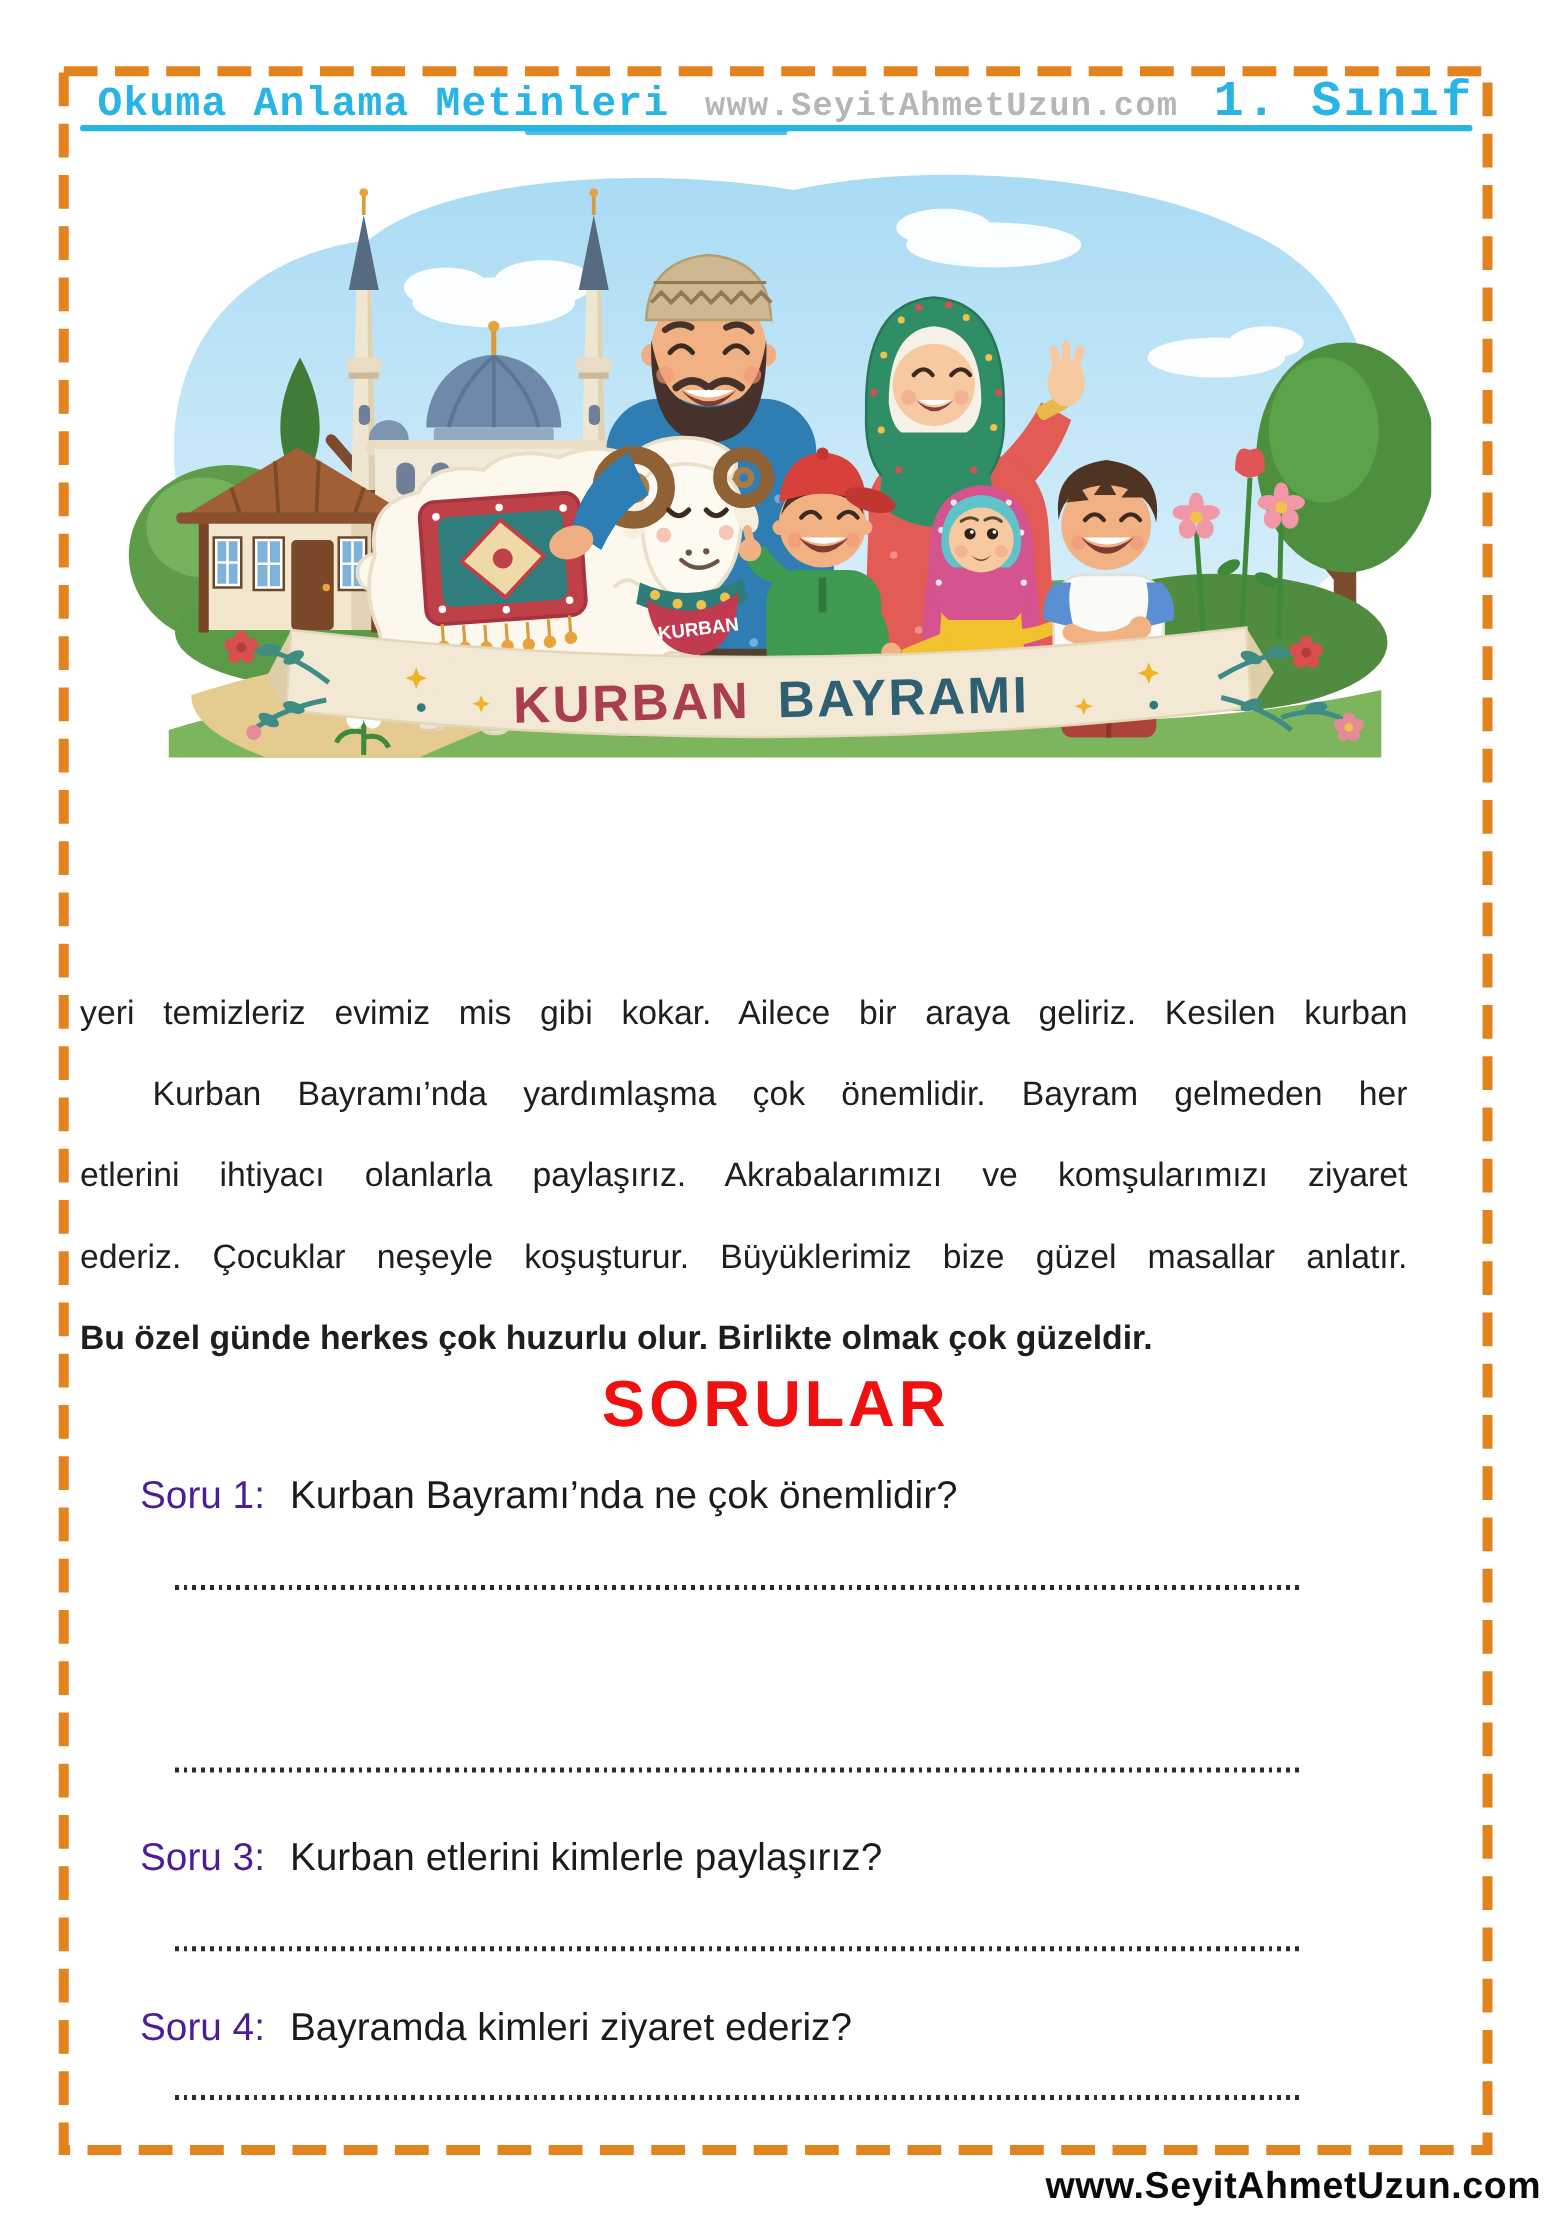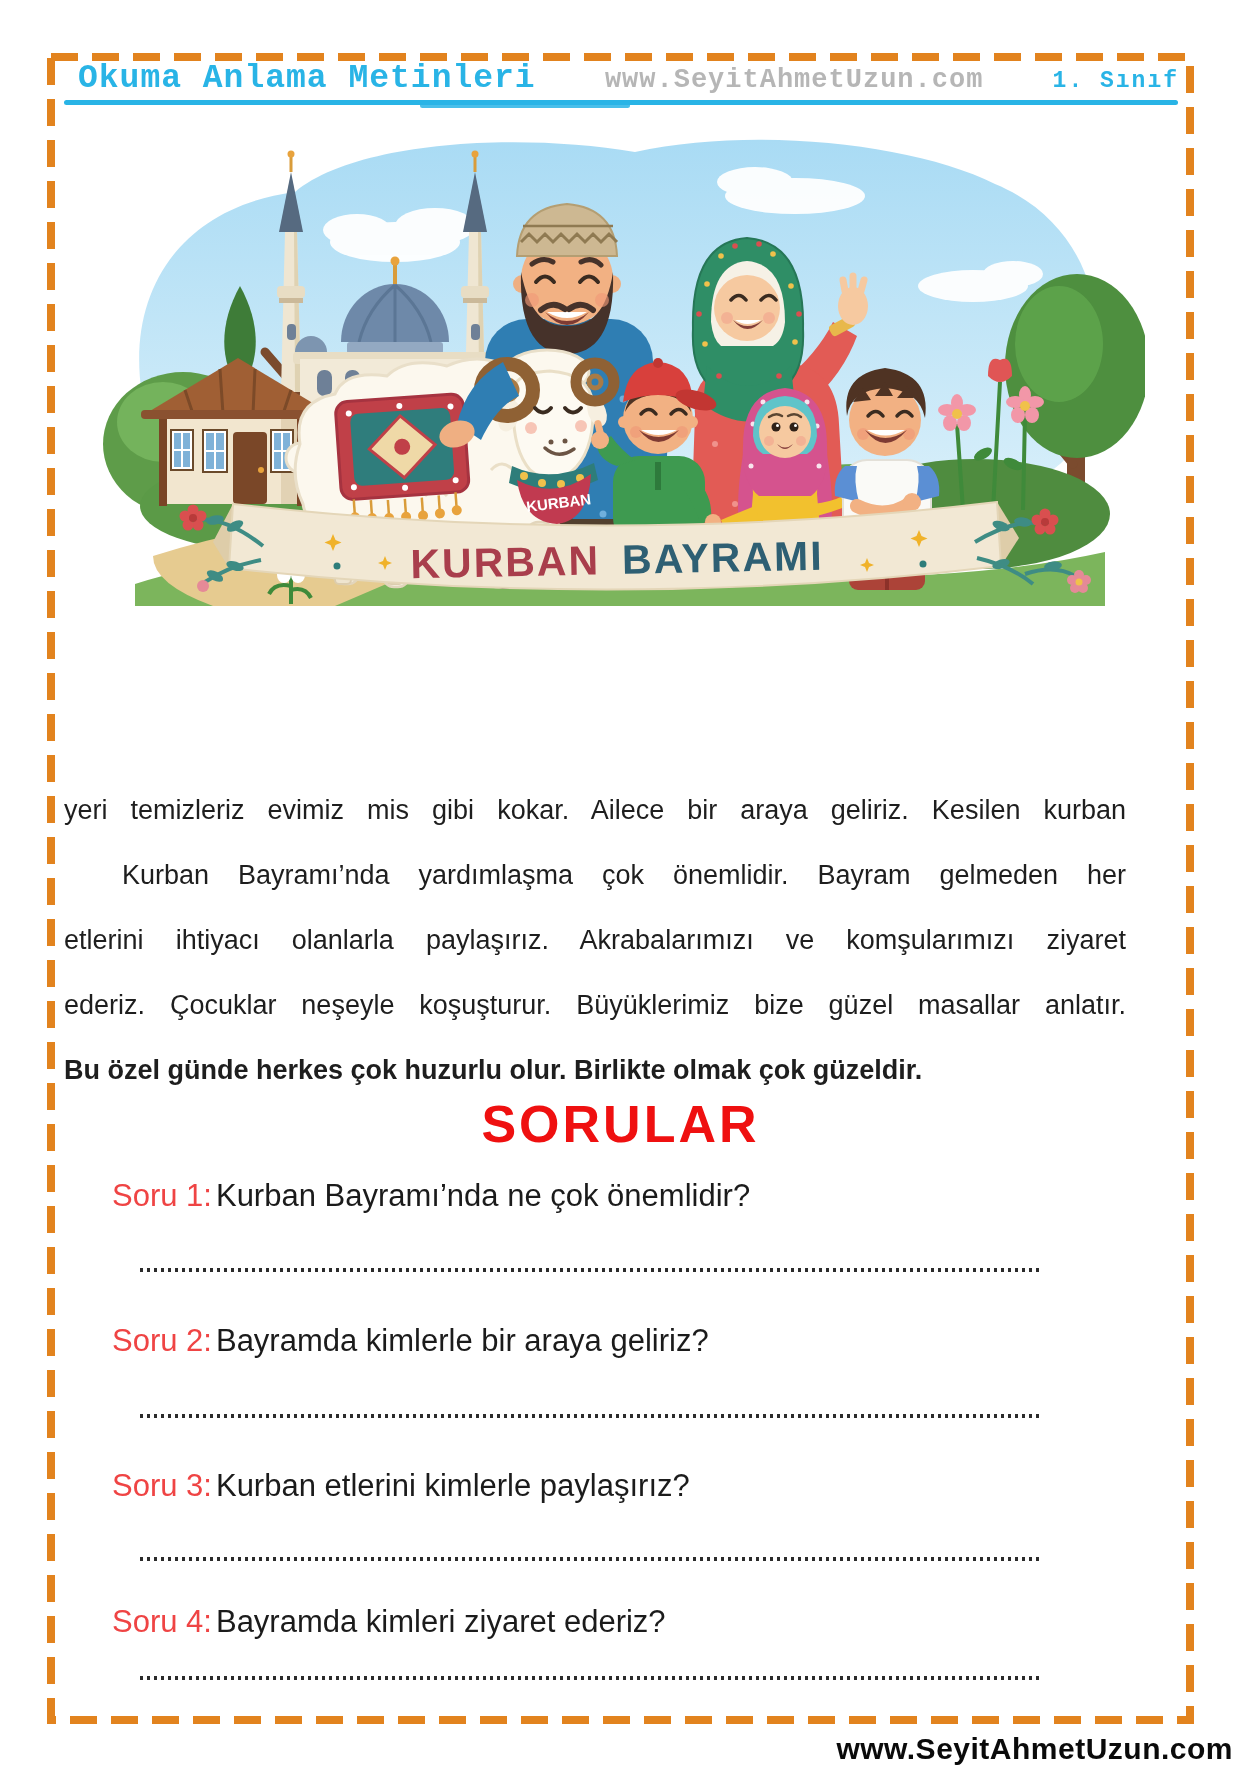--- a/index.html
+++ b/index.html
@@ -7,38 +7,38 @@
     position:relative;width:1241px;height:1778px;background:#ffffff;
     font-family:"Liberation Sans",sans-serif;overflow:hidden;
   }
   .frame-svg{position:absolute;left:0;top:0;width:1241px;height:1778px;pointer-events:none;}
   .header{
     position:absolute;left:78px;right:62px;top:60px;height:44px;
     display:flex;justify-content:space-between;align-items:baseline;font-family:Liberation Mono, monospace;
   }
   .header .h-title{color:#29B4E6;font-size:33px;font-weight:800;letter-spacing:1px;}
   .header .h-site{color:#b6b6b6;font-size:27px;font-weight:700;letter-spacing:1px;}
-  .header .h-grade{color:#29B4E6;font-size:23px;font-weight:800;letter-spacing:2px;}
+  .header .h-grade{color:#29B4E6;font-size:40px;font-weight:800;letter-spacing:2px;}
   .h-rule{position:absolute;left:64px;top:100px;width:1114px;height:5px;background:#29B4E6;border-radius:3px;}
   .h-rule2{position:absolute;left:420px;top:103px;width:210px;height:5px;background:#29B4E6;border-radius:3px;opacity:.85;}
   .illustration{position:absolute;left:95px;top:112px;width:1050px;height:496px;}
   .page-title{
     position:absolute;left:0;top:693px;width:100%;text-align:center;
     color:#EF1010;font-size:56px;font-weight:900;letter-spacing:5px;
   }
   .passage{position:absolute;left:64px;top:778px;width:1062px;color:#1e1e1e;font-size:27px;}
   .passage .pline{height:65px;line-height:65px;text-align:justify;text-align-last:justify;white-space:nowrap;}
   .passage .pline.first{padding-left:58px;width:1004px;}
   .passage .pline.last{text-align:left;text-align-last:left;font-weight:bold;}
   .q-heading{
     position:absolute;left:0;top:1094px;width:100%;text-align:center;
     color:#EF1010;font-size:52px;font-weight:900;letter-spacing:3px;
   }
   .question{position:absolute;left:112px;width:1000px;font-size:31px;color:#1b1b1b;line-height:40px;}
-  .question .q-label{color:#ef4444;margin-right:4px;}
+  .question .q-label{color:#4c1d95;margin-right:20px;}
   .answer-line{
     position:absolute;left:140px;width:902px;height:4px;
     background-image:repeating-linear-gradient(to right,#2b2b2b 0 3px,transparent 3px 7px);
   }
   .footer{
     position:absolute;right:8px;top:1732px;
     color:#0a0a0a;font-size:30px;font-weight:800;letter-spacing:.5px;
   }
   .q1{top:1176px;} .q2{top:1321px;} .q3{top:1466px;} .q4{top:1602px;}
   .a1{top:1268px;} .a2{top:1414px;} .a3{top:1557px;} .a4{top:1676px;}
@@ -552,23 +552,20 @@
     <div class="pline last">Bu özel günde herkes çok huzurlu olur. Birlikte olmak çok güzeldir.</div>
   </div>
 
   <div class="q-heading">SORULAR</div>
 
   <div class="question q1">
     <span class="q-label">Soru 1:</span><span>Kurban Bayramı’nda ne çok önemlidir?</span>
   </div>
   <div class="answer-line a1"></div>
 
-  <div class="question q2">
-    <span class="q-label">Soru 2:</span><span>Bayramda kimlerle bir araya geliriz?</span>
-  </div>
   <div class="answer-line a2"></div>
 
   <div class="question q3">
     <span class="q-label">Soru 3:</span><span>Kurban etlerini kimlerle paylaşırız?</span>
   </div>
   <div class="answer-line a3"></div>
 
   <div class="question q4">
     <span class="q-label">Soru 4:</span><span>Bayramda kimleri ziyaret ederiz?</span>
   </div>

